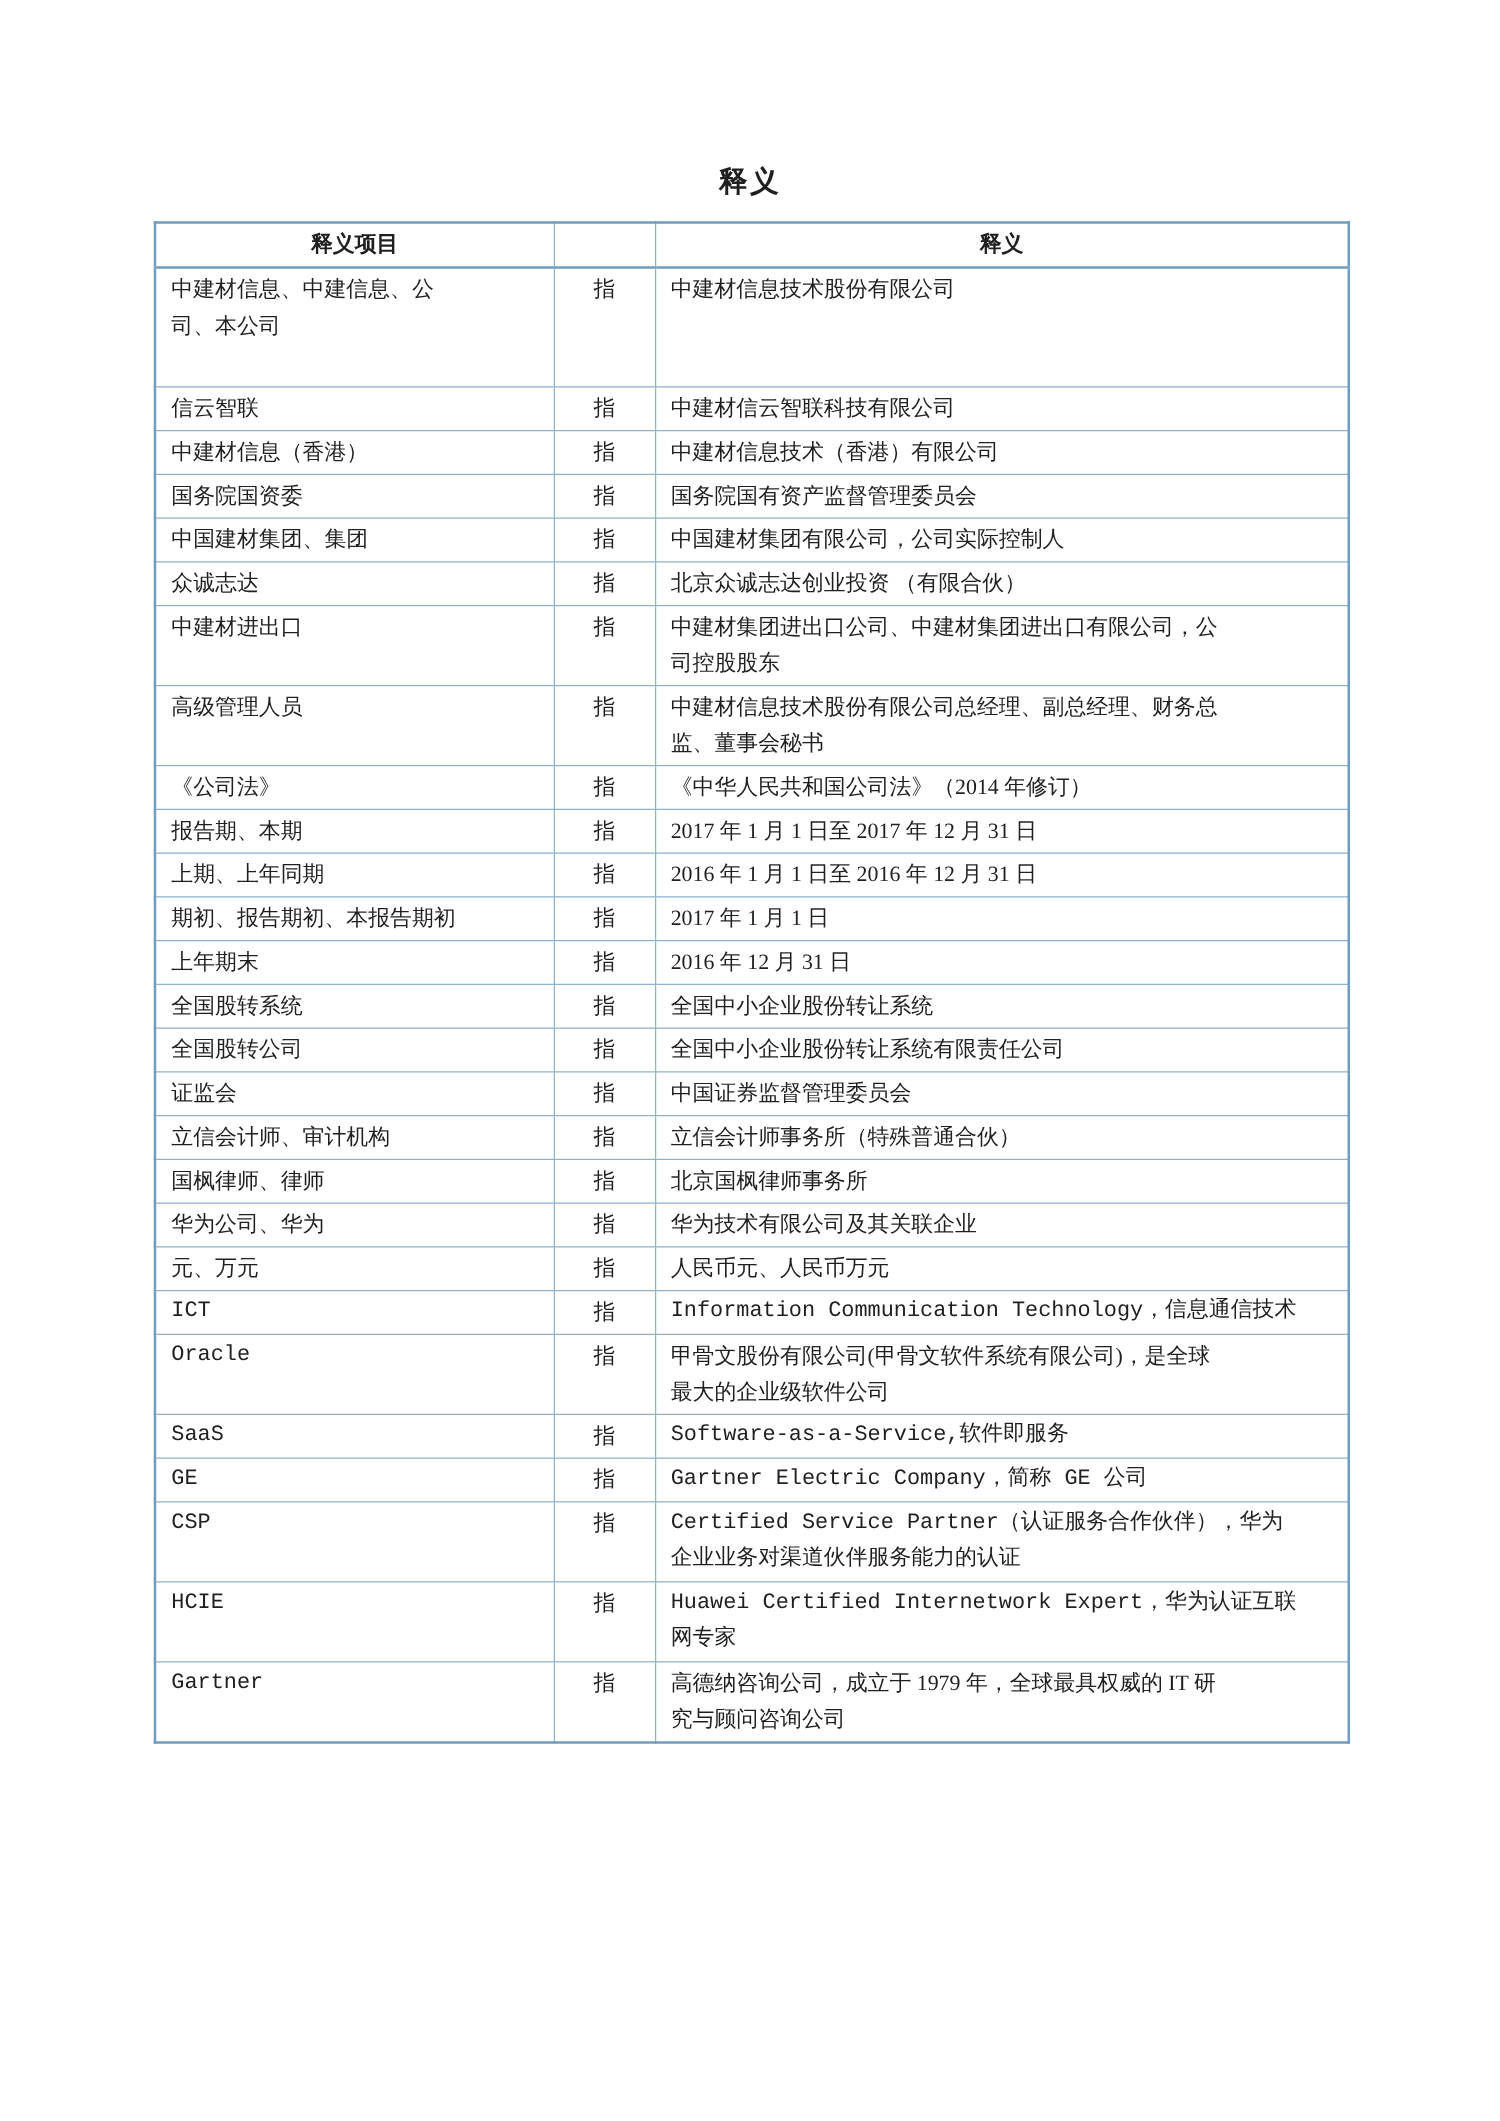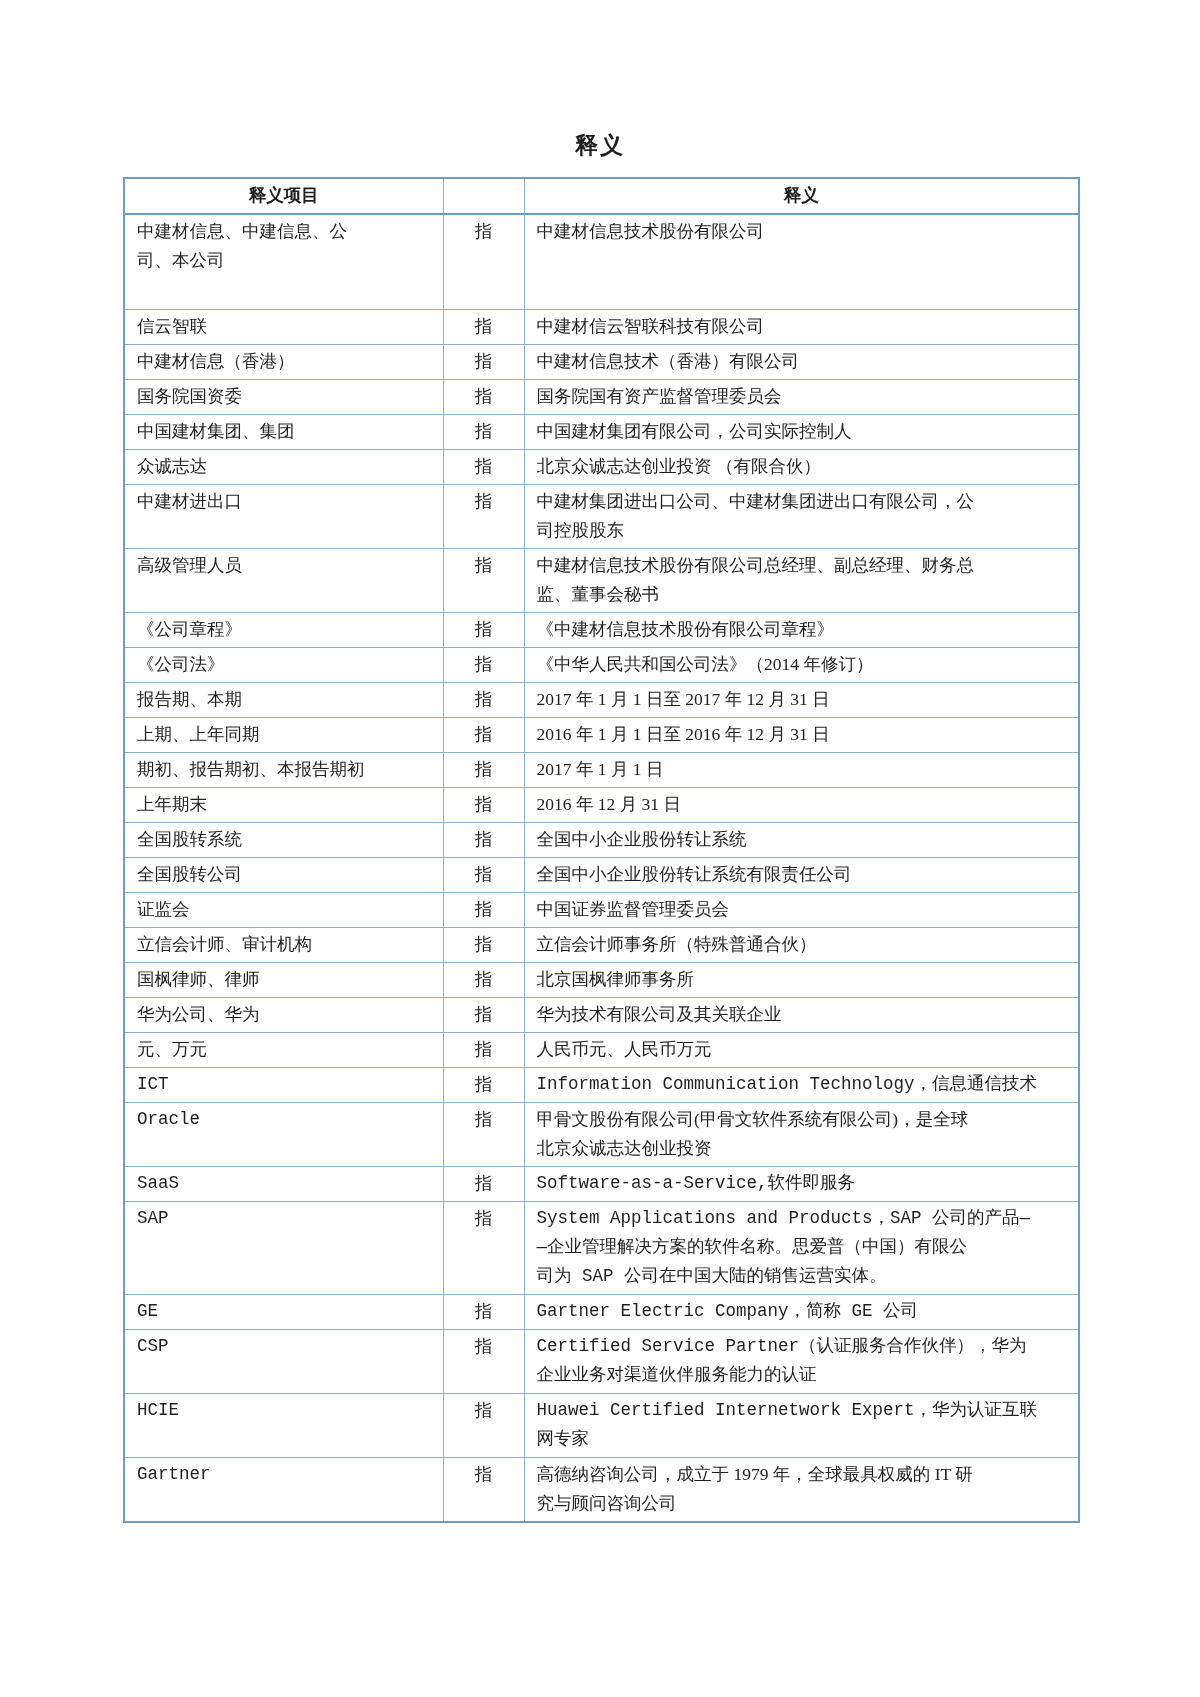--- a/index.html
+++ b/index.html
@@ -117,25 +117,20 @@
         <td>中建材集团进出口公司、中建材集团进出口有限公司，公
 司控股股东</td>
       </tr>
       <tr>
         <td>高级管理人员</td>
         <td class="mid-cell">指</td>
         <td>中建材信息技术股份有限公司总经理、副总经理、财务总
 监、董事会秘书</td>
       </tr>
       <tr>
-        <td>《公司章程》</td>
-        <td class="mid-cell">指</td>
-        <td>《中建材信息技术股份有限公司章程》</td>
-      </tr>
-      <tr>
         <td>《公司法》</td>
         <td class="mid-cell">指</td>
         <td>《中华人民共和国公司法》（2014 年修订）</td>
       </tr>
       <tr>
         <td>报告期、本期</td>
         <td class="mid-cell">指</td>
         <td>2017 年 1 月 1 日至 2017 年 12 月 31 日</td>
       </tr>
       <tr>
@@ -190,33 +185,26 @@
       </tr>
       <tr>
         <td class="mono">ICT</td>
         <td class="mid-cell">指</td>
         <td class="mono">Information Communication Technology，信息通信技术</td>
       </tr>
       <tr>
         <td class="mono">Oracle</td>
         <td class="mid-cell">指</td>
         <td>甲骨文股份有限公司(甲骨文软件系统有限公司)，是全球
-北京众诚志达创业投资</td>
+最大的企业级软件公司</td>
       </tr>
       <tr>
         <td class="mono">SaaS</td>
         <td class="mid-cell">指</td>
         <td class="mono">Software-as-a-Service,软件即服务</td>
-      </tr>
-      <tr>
-        <td class="mono">SAP</td>
-        <td class="mid-cell">指</td>
-        <td class="mono">System Applications and Products，SAP 公司的产品—
-—企业管理解决方案的软件名称。思爱普（中国）有限公
-司为 SAP 公司在中国大陆的销售运营实体。</td>
       </tr>
       <tr>
         <td class="mono">GE</td>
         <td class="mid-cell">指</td>
         <td class="mono">Gartner Electric Company，简称 GE 公司</td>
       </tr>
       <tr>
         <td class="mono">CSP</td>
         <td class="mid-cell">指</td>
         <td class="mono">Certified Service Partner（认证服务合作伙伴），华为

